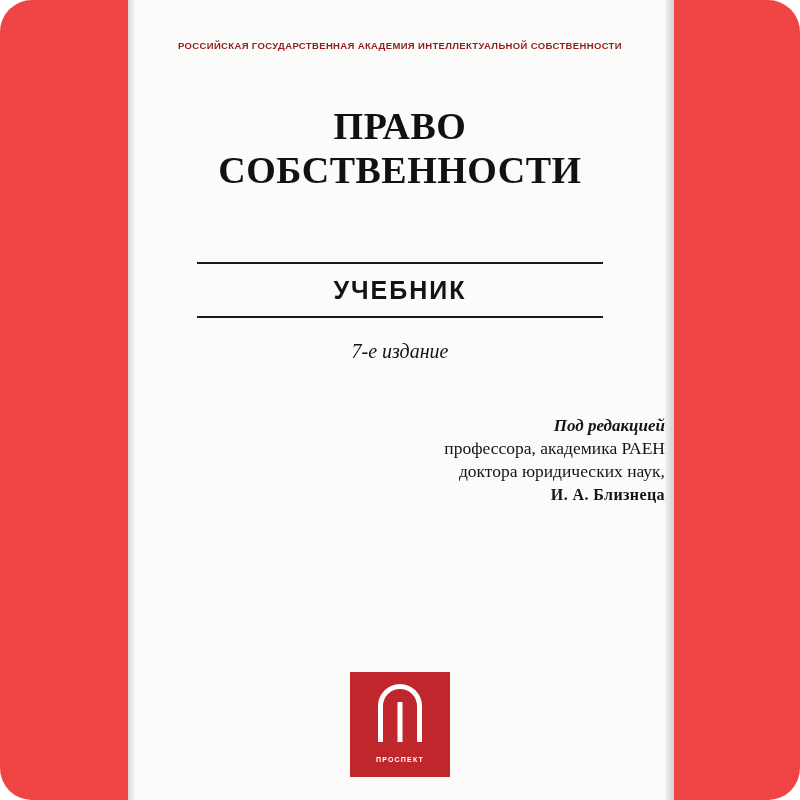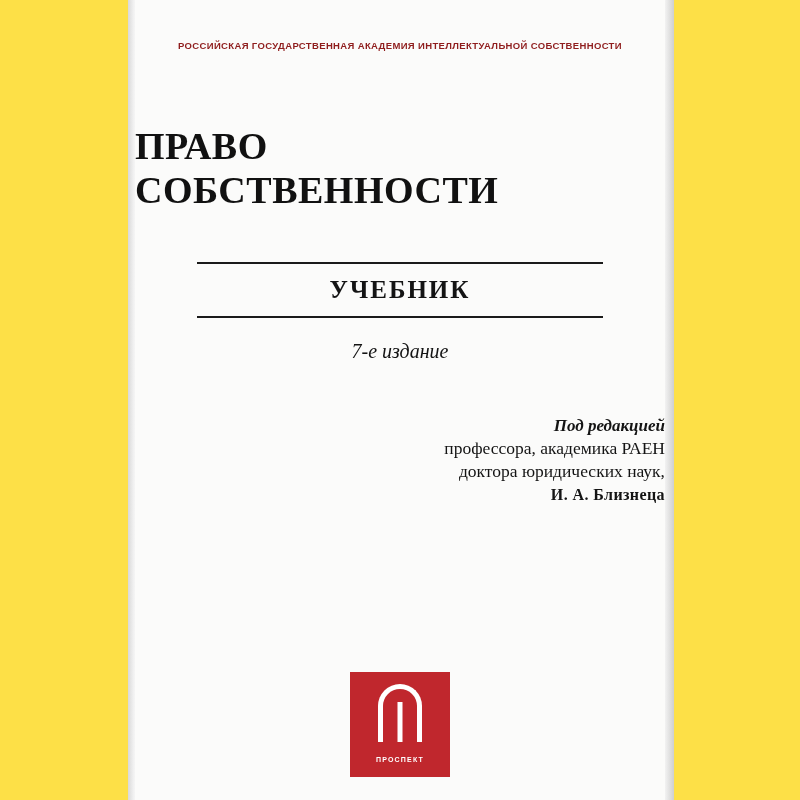--- a/index.html
+++ b/index.html
@@ -12,21 +12,22 @@
     height: 800px;
     overflow: hidden;
     font-family: "Liberation Serif", serif;
   }
 
   
   #page {
     position: relative;
     width: 800px;
     height: 800px;
-    background: #fde047;
+    background: #ef4444;
+    border-radius: 32px;
   }
 
   
   #cover-shadow-left {
     position: absolute;
     left: 128px;
     top: 0;
     width: 10px;
     height: 800px;
     background: linear-gradient(to right, #d9d9d9, #f3f3f3 60%, #fafafa);
@@ -62,24 +63,24 @@
     font-family: "Liberation Sans", sans-serif;
     font-size: 9.5px;
     font-weight: bold;
     letter-spacing: 0.35px;
     line-height: 12px;
   }
 
   
   .title-block {
     position: absolute;
-    top: 124px;
-    left: 0;
-    width: 530px;
-    text-align: left;
+    top: 104px;
+    left: 0;
+    width: 530px;
+    text-align: center;
   }
   .title-line {
     display: block;
     font-family: "Liberation Serif", serif;
     font-weight: bold;
     color: #111111;
     font-size: 38px;
     line-height: 44px;
     letter-spacing: 0.5px;
   }
@@ -93,21 +94,21 @@
   }
   #rule-top { top: 262px; }
   #rule-bottom { top: 316px; }
 
   .subtitle {
     position: absolute;
     top: 276px;
     left: 0;
     width: 530px;
     text-align: center;
-    font-family: Liberation Serif, serif;
+    font-family: Liberation Sans, sans-serif;
     font-weight: bold;
     font-size: 25px;
     letter-spacing: 2px;
     color: #141414;
   }
 
   .edition {
     position: absolute;
     top: 340px;
     left: 0;

